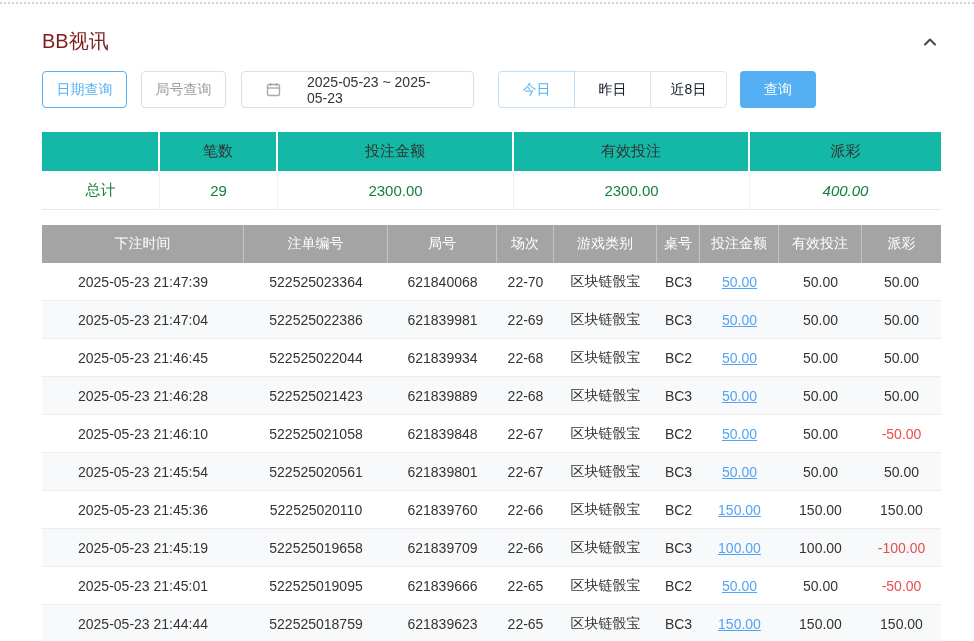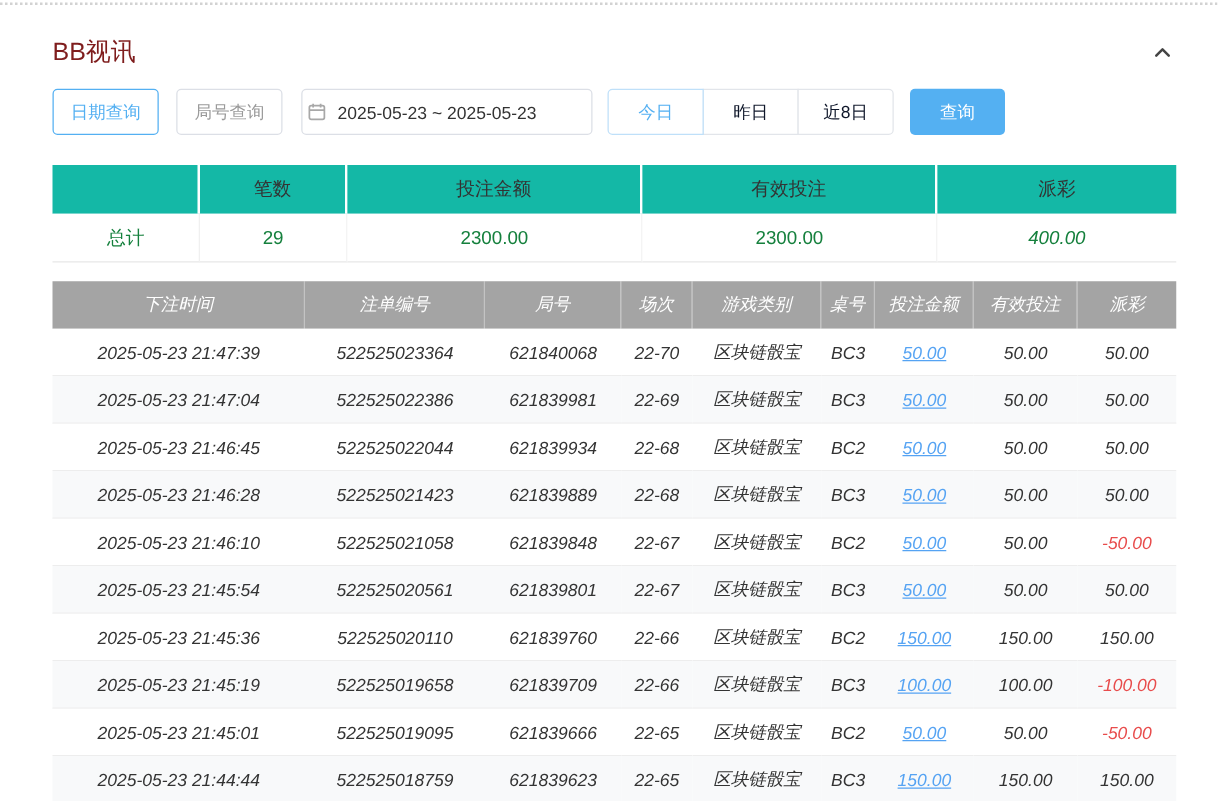--- a/index.html
+++ b/index.html
@@ -19,44 +19,44 @@
 
   
   .filter-bar { display: flex; align-items: flex-end; }
   .btn { height: 37px; border-radius: 4px; background: #fff; font-size: 14px;
          display: flex; align-items: center; justify-content: center; cursor: pointer; }
   .btn-query-type { width: 85px; }
   .btn-outline-active { border: 1px solid #54b0f2; color: #54b0f2; }
   .btn-outline-plain  { border: 1px solid #dcdfe6; color: #9a9a9a; }
   .gap14 { margin-right: 14px; } .gap15 { margin-right: 15px; } .gap12 { margin-right: 12px; } .gap13 { margin-right: 13px; }
   .date-input { width: 233px; height: 37px; border: 1px solid #dcdfe6; border-radius: 4px;
-                display: flex; align-items: center; padding: 0 4px; font-size: 14px; color: #333; cursor: pointer; }
+                display: flex; align-items: center; padding: 0 24px; font-size: 14px; color: #333; cursor: pointer; gap: 17px; }
   .date-input .cal { margin-right: 9px; display: flex; }
   .segmented { display: flex; }
   .seg-btn { width: 77px; height: 37px; border: 1px solid #e2e5ea; background: #fff; color: #0f172a;
              font-size: 14px; display: flex; align-items: center; justify-content: center; cursor: pointer; margin-left: -1px; }
-  .seg-btn:first-child { margin-left: 0; border-radius: 4px 0 0 4px; }
+  .seg-btn:first-child { margin-left: 12px; border-radius: 4px 0 0 4px; }
   .seg-btn:last-child { border-radius: 0 4px 4px 0; }
   .seg-active { color: #54b0f2; border-color: #bfe0f9; position: relative; z-index: 1; }
   .btn-primary { width: 76px; height: 37px; background: #54b0f2; color: #fff; border: none; border-radius: 4px;
                  font-size: 14px; display: flex; align-items: center; justify-content: center; cursor: pointer; }
 
   
   .summary { margin-top: 24px; }
   .sum-grid { display: grid; grid-template-columns: 118px 118px 236px 236px 191px; }
   .sum-h-cell { background: #14b8a6; height: 39px; display: flex; align-items: center; justify-content: center;
                 font-size: 15px; color: #333; border-right: 2px solid #fff; }
   .sum-h-cell:last-child { border-right: none; }
   .sum-b-cell { background: #fff; height: 39px; display: flex; align-items: center; justify-content: center;
                 font-size: 15px; color: #15803d; border-bottom: 1px solid #e8e8e8; border-right: 1px solid #f0f0f0; }
   .sum-b-cell:last-child { border-right: none; font-style: italic; }
 
   
   .main-table { margin-top: 15px; }
-  .main-grid { display: grid; grid-template-columns: 202px 144px 109px 57px 103px 43px 79px 83px 79px; font-style: italic; }
+  .main-grid { display: grid; grid-template-columns: 202px 144px 109px 57px 103px 43px 79px 83px 79px; }
   .mh-cell { background: #a4a4a4; color: #fff; height: 38px; font-size: 14px;
              display: flex; align-items: center; justify-content: center;
              border-right: 1px solid rgba(255,255,255,0.35); }
   .mh-cell:last-child { border-right: none; }
   .mb-row { }
   .mb-row:nth-child(even) .mb-cell { background: #f8f9fa; }
   .mb-cell { height: 38px; font-size: 14px; color: #333; background: #fff;
              display: flex; align-items: center; justify-content: center;
              border-bottom: 1px solid #ededed; }
   .bet-link { color: #55a3f3; text-decoration: underline; cursor: pointer; }

